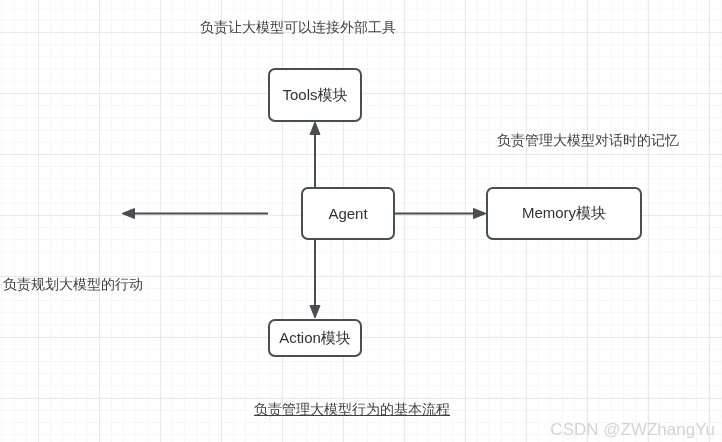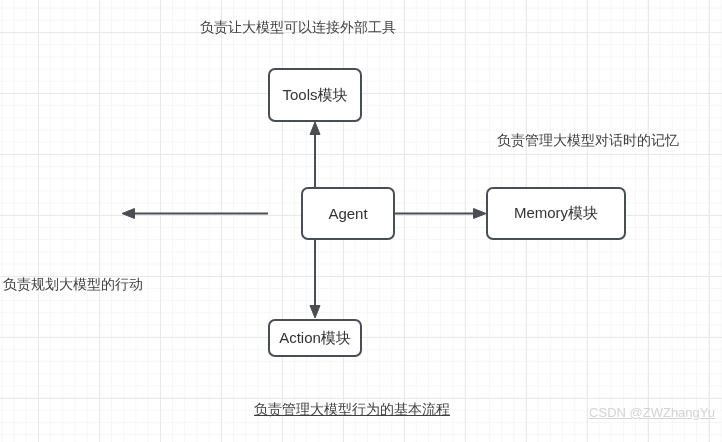--- a/index.html
+++ b/index.html
@@ -29,21 +29,21 @@
     align-items: center;
     justify-content: center;
     font-size: 15px;
     color: #333333;
     z-index: 2;
   }
   .node-tools   { left: 268px; top: 68px;  width: 94px;  height: 54px; }
   .node-agent   { left: 268px; top: 187px; width: 94px;  height: 53px; margin-left: 33px; }
   .node-action  { left: 268px; top: 319px; width: 94px;  height: 38px; }
   .node-planing { left: 23px;  top: 186px; width: 99px;  height: 53px; }
-  .node-memory  { left: 486px; top: 187px; width: 140px; height: 53px; }
+  .node-memory  { left: 486px; top: 187px; width: 156px; height: 53px; }
 
   .connectors {
     position: absolute;
     left: 0; top: 0;
     width: 722px; height: 442px;
     z-index: 1;
   }
 
   .note {
     position: absolute;
@@ -53,26 +53,25 @@
     z-index: 3;
   }
   .note-top    { left: 200px; top: 19px; }
   .note-right  { left: 469px; top: 132px; margin-left: 28px; }
   .note-left   { left: 3px;   top: 276px; }
   .note-bottom { left: 254px; top: 401px; text-decoration: underline; }
 
   .watermark {
     position: absolute;
     right: 7px;
-    bottom: 22px;
-    font-size: 13px;
+    bottom: 2px;
+    font-size: 17px;
     color: #d4d4d4;
     white-space: nowrap;
     z-index: 3;
-    text-decoration: underline;
   }
 </style>
 </head>
 <body>
 
 <div class="canvas">
 
   <svg class="connectors" viewBox="0 0 722 442" xmlns="http://www.w3.org/2000/svg">
     <g stroke="#4a4d52" fill="#4a4d52">
       <line x1="315" y1="187" x2="315" y2="133" stroke-width="2"></line>

